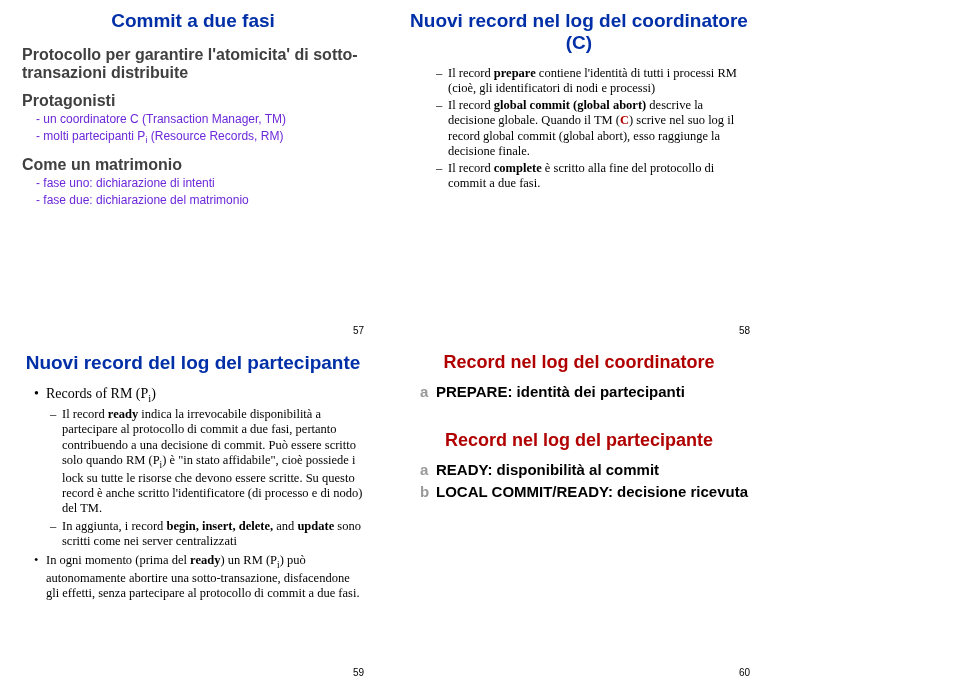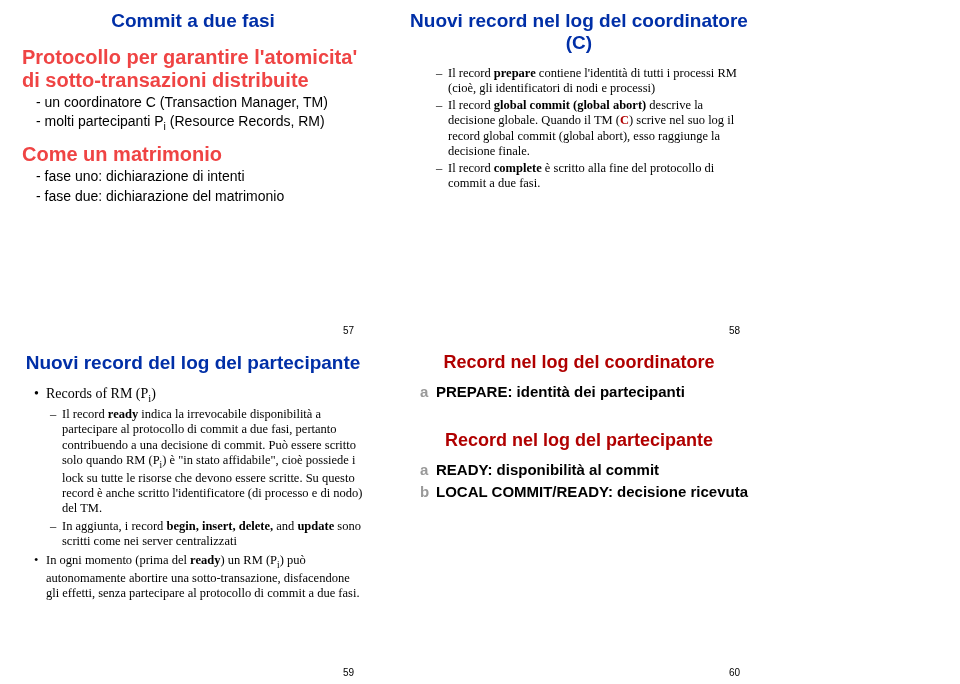--- a/index.html
+++ b/index.html
@@ -35,30 +35,30 @@
   }
   .title-red {
     color: #B00000;
     font-weight: bold;
     font-size: 18px;
     margin-bottom: 8px;
     line-height: 1.15;
     font-family: Arial, Helvetica, sans-serif;
   }
   .sub-blue {
-    color: #ef4444;
+    color: #404040;
     font-weight: bold;
-    font-size: 20px;
+    font-size: 16px;
     font-family: Arial, Helvetica, sans-serif;
     margin-top: 4px;
     margin-bottom: 2px;
   }
   .body-blue {
-    color: #000000;
-    font-size: 14px;
+    color: #6d28d9;
+    font-size: 12px;
     font-family: Arial, Helvetica, sans-serif;
     margin-left: 14px;
     line-height: 1.25;
   }
   .body-blue-wrap { margin-bottom: 2px; }
   .bullet1 {
     font-size: 14px;
     margin-left: 12px;
     margin-top: 2px;
     position: relative;
@@ -81,21 +81,21 @@
   }
   .dash::before {
     content: "–";
     position: absolute;
     left: 0;
     top: 0;
   }
   .pagenum {
     position: absolute;
     bottom: 6px;
-    right: 32px;
+    right: 22px;
     font-size: 10px;
     font-family: Arial, Helvetica, sans-serif;
   }
   .abc-list {
     font-family: Arial, Helvetica, sans-serif;
     font-size: 15px;
     font-weight: bold;
     margin-left: 12px;
     line-height: 1.45;
   }
@@ -107,20 +107,21 @@
   sub { font-size: 0.75em; vertical-align: sub; }
 </style>
 </head>
 <body>
 
 <div class="grid">
 
   <div class="slide">
     <div class="title-blue">Commit a due fasi</div>
     <div class="sub-blue">Protocollo per garantire l'atomicita' di sotto-transazioni distribuite</div>
+    <div class="sub-blue" style="margin-top:8px">Protagonisti</div>
     <div class="body-blue body-blue-wrap">- un coordinatore C (Transaction Manager, TM)</div>
     <div class="body-blue body-blue-wrap">
       <span>- molti partecipanti P</span><sub>i</sub><span> (Resource Records, RM)</span>
     </div>
     <div class="sub-blue" style="margin-top:8px">Come un matrimonio</div>
     <div class="body-blue body-blue-wrap">- fase uno: dichiarazione di intenti</div>
     <div class="body-blue body-blue-wrap">- fase due: dichiarazione del matrimonio</div>
     <div class="pagenum">57</div>
   </div>
 

